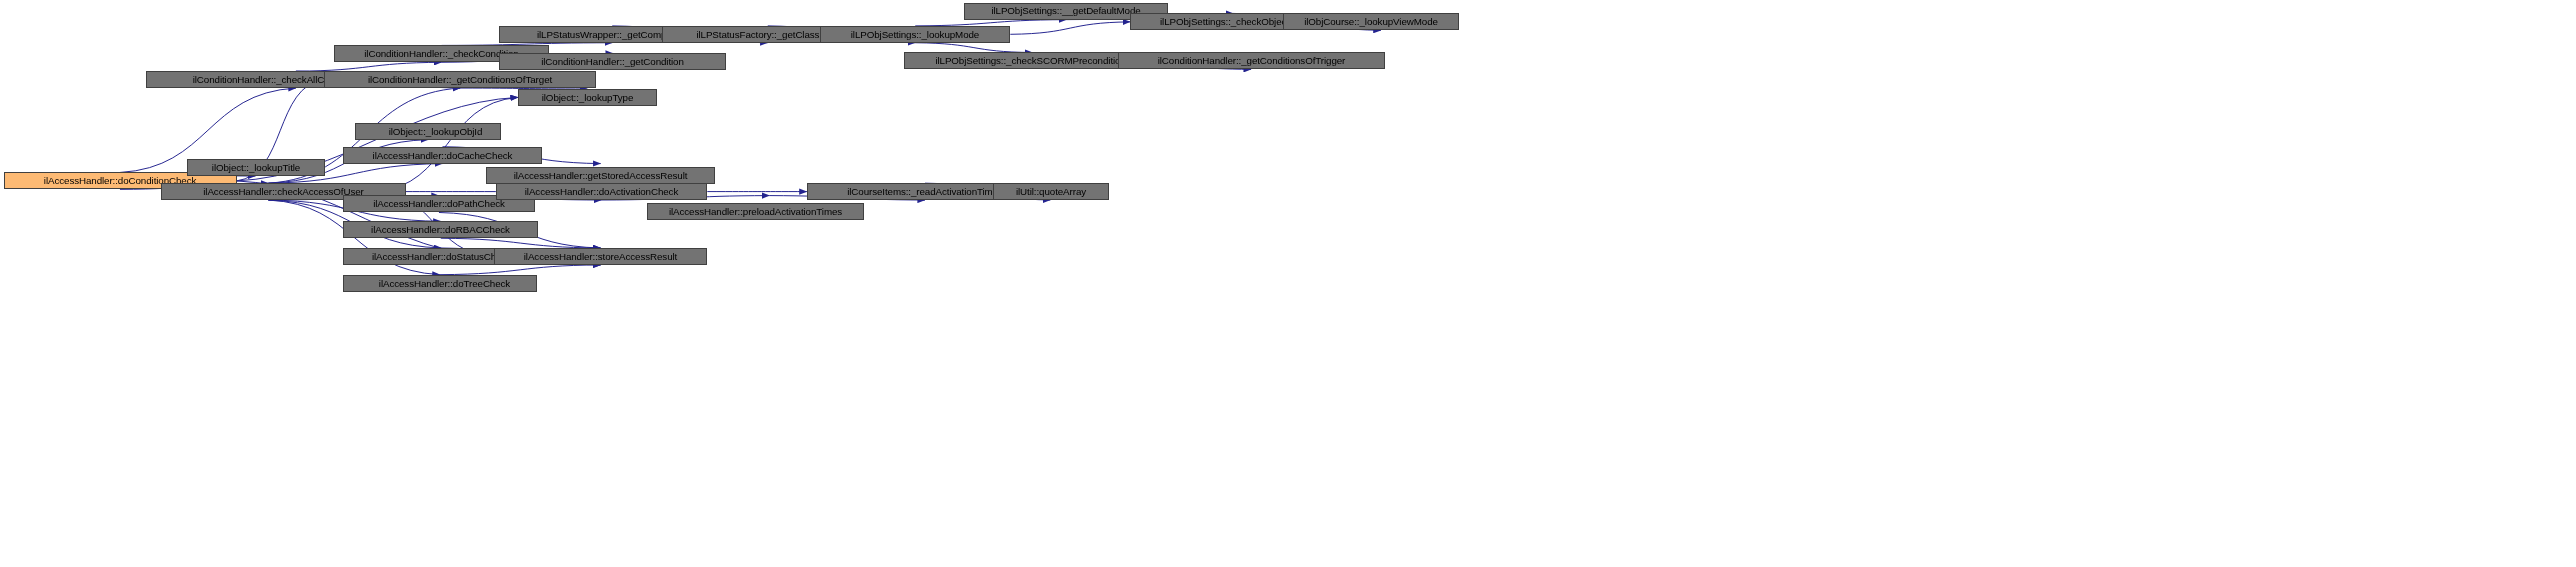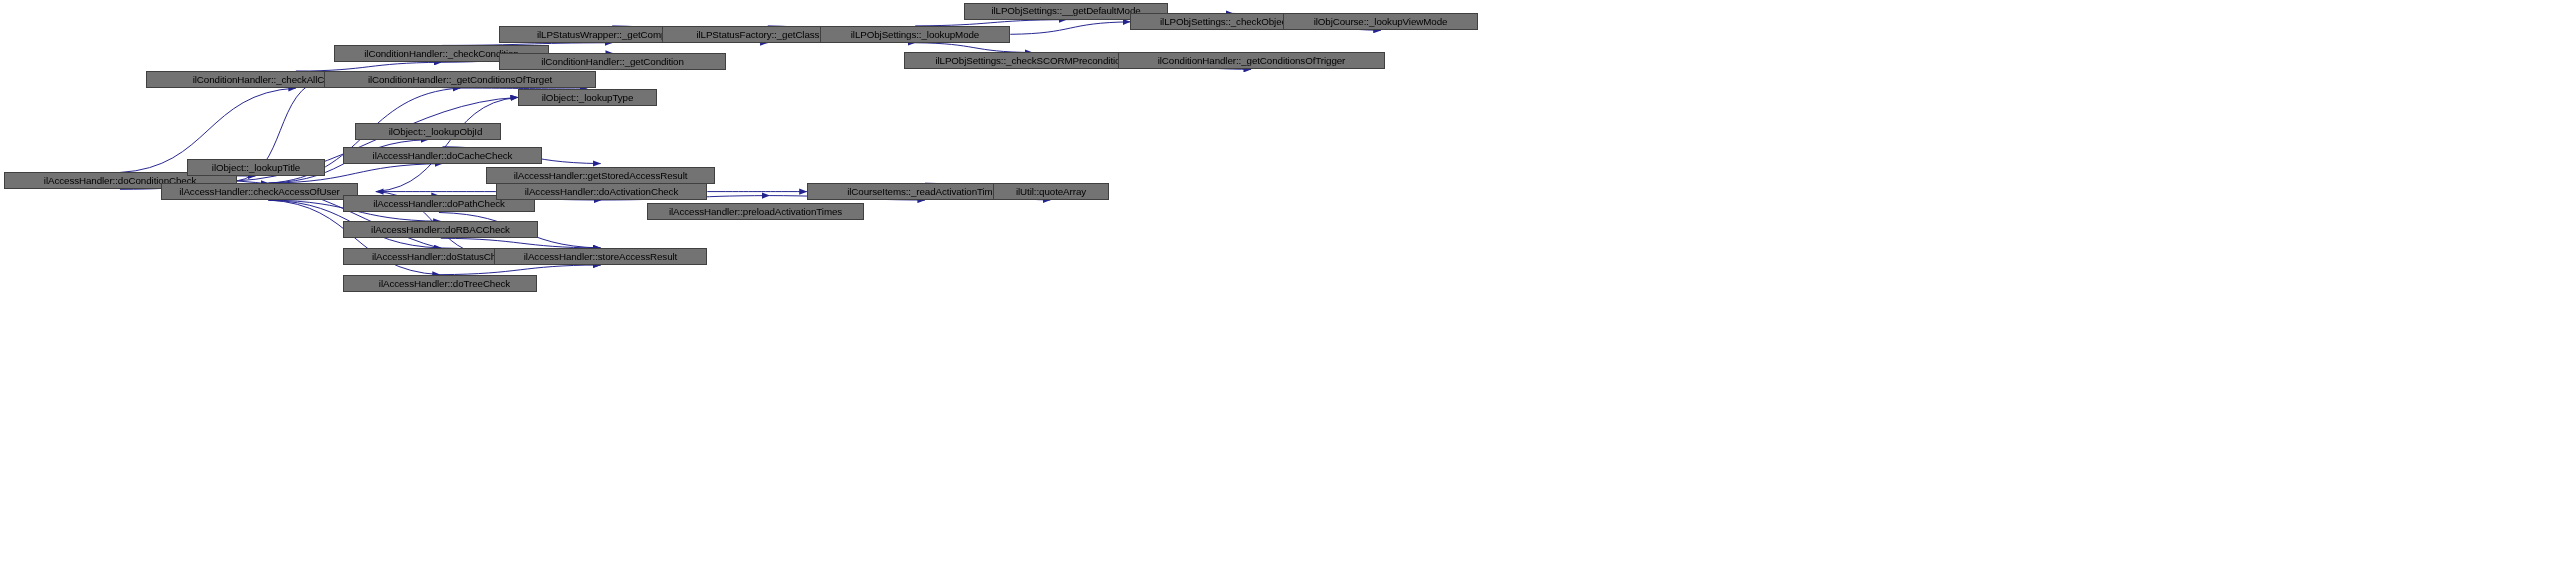--- a/index.html
+++ b/index.html
@@ -40,21 +40,21 @@
     line-height: 1;
     white-space: nowrap;
     display: flex;
     align-items: center;
     justify-content: center;
     letter-spacing: -0.1px;
     height: 17px;
     cursor: pointer;
   }
   .node.root {
-    background: #737373;
+    background: #fdba74;
     border-color: #404040;
     align-items: center;
   }
   .node-label {
     display: block;
     padding: 0 4.4px;
   }
 </style>
 </head>
 <body>
@@ -135,42 +135,42 @@
       </div>
       <div class="node" style="left: 964px; top: 2.7px; width: 204px;">
         <span class="node-label">ilLPObjSettings::__getDefaultMode</span>
       </div>
       <div class="node" style="left: 904px; top: 52px; width: 258px;">
         <span class="node-label">ilLPObjSettings::_checkSCORMPreconditions</span>
       </div>
       <div class="node" style="left: 1130px; top: 13.3px; width: 206px;">
         <span class="node-label">ilLPObjSettings::_checkObjectives</span>
       </div>
-      <div class="node" style="left: 1283px; top: 13.3px; width: 195px;">
+      <div class="node" style="left: 1283px; top: 13.3px; width: 176px;">
         <span class="node-label">ilObjCourse::_lookupViewMode</span>
       </div>
       <div class="node" style="left: 1118px; top: 52px; width: 267px;">
         <span class="node-label">ilConditionHandler::_getConditionsOfTrigger</span>
       </div>
       <div class="node" style="left: 518px; top: 89px; width: 139px;">
         <span class="node-label">ilObject::_lookupType</span>
       </div>
       <div class="node" style="left: 355px; top: 123px; width: 146px; padding-left: 15px;">
         <span class="node-label">ilObject::_lookupObjId</span>
       </div>
       <div class="node" style="left: 187px; top: 159px; width: 138px;">
         <span class="node-label">ilObject::_lookupTitle</span>
       </div>
       <div class="node" style="left: 343px; top: 147px; width: 199px;">
         <span class="node-label">ilAccessHandler::doCacheCheck</span>
       </div>
       <div class="node" style="left: 486px; top: 147px; width: 229px; margin-top: 20px;">
         <span class="node-label">ilAccessHandler::getStoredAccessResult</span>
       </div>
-      <div class="node" style="left: 161px; top: 183px; width: 197px;">
+      <div class="node" style="left: 161px; top: 183px; width: 245px;">
         <span class="node-label">ilAccessHandler::checkAccessOfUser</span>
       </div>
       <div class="node" style="left: 343px; top: 195px; width: 192px;">
         <span class="node-label">ilAccessHandler::doPathCheck</span>
       </div>
       <div class="node" style="left: 496px; top: 183px; width: 211px;">
         <span class="node-label">ilAccessHandler::doActivationCheck</span>
       </div>
       <div class="node" style="left: 647px; top: 203px; width: 217px;">
         <span class="node-label">ilAccessHandler::preloadActivationTimes</span>

